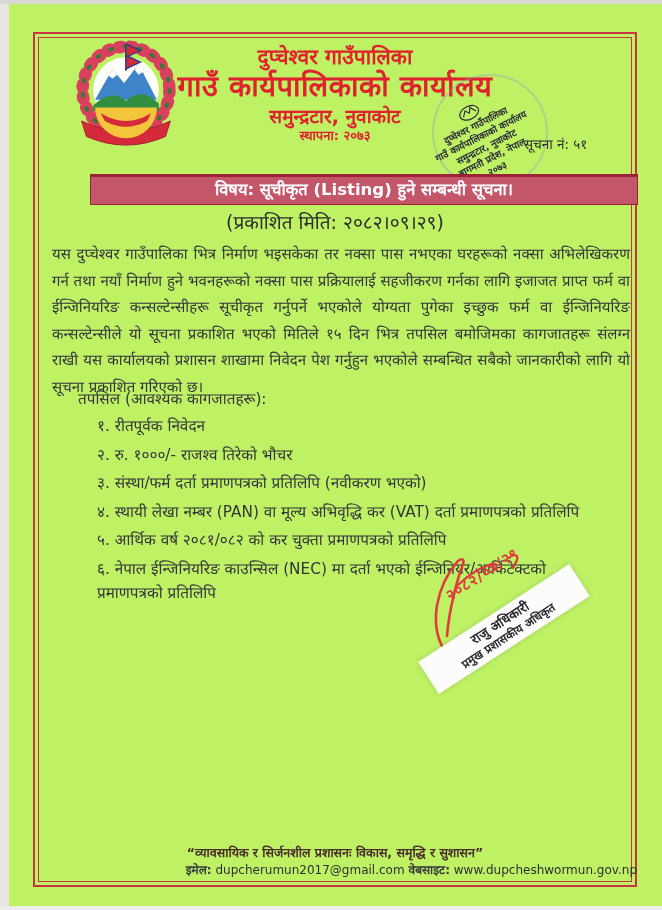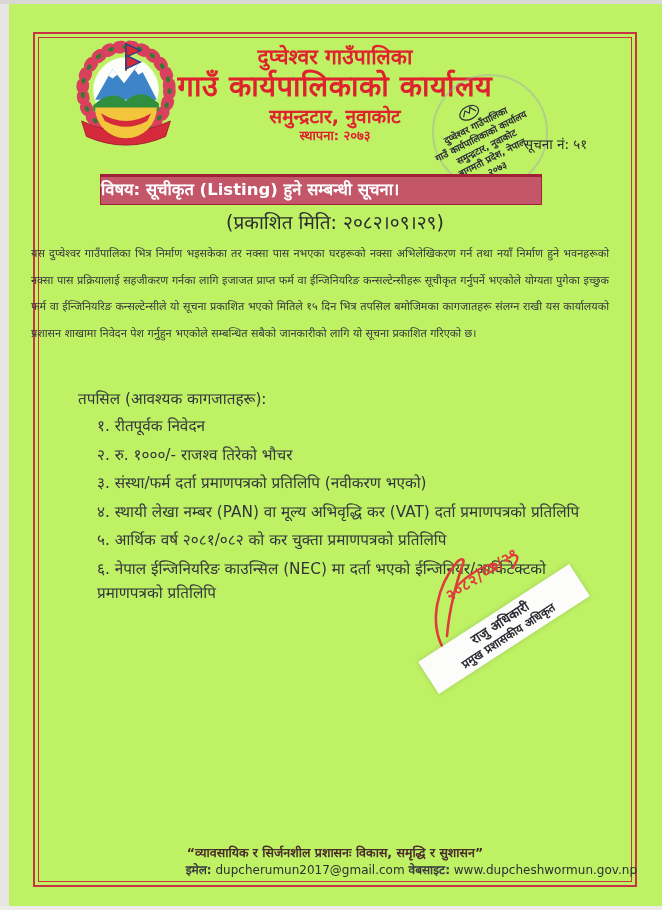--- a/index.html
+++ b/index.html
@@ -42,31 +42,31 @@
     position:absolute;left:6px;top:22px;width:146px;
     transform:rotate(-27deg);
     text-align:center;color:#2d2d3a;font-weight:bold;font-size:9.5px;line-height:12px;
   }
   .stamp-emblem{display:block;margin:0 auto 1px auto;}
 
   .notice-no{position:absolute;left:524px;top:131px;width:105px;font-size:13.5px;color:#2b2b30;}
 
   
   .subject-box{
-    position:absolute;left:100px;top:170px;width:442px;height:31px;
+    position:absolute;left:90px;top:170px;width:548px;height:31px;
     background:#c4566a;border:1px solid #9e2236;border-top-width:3px;box-sizing:border-box;
-    color:#ffffff;font-weight:bold;font-size:16.5px;text-align:left;line-height:26px;
+    color:#ffffff;font-weight:bold;font-size:16.5px;text-align:center;line-height:26px;
   }
   .pub-date{position:absolute;left:33px;top:205px;width:604px;text-align:center;
     font-size:19px;color:#2b2b30;}
 
   
   .body-para{
-    position:absolute;left:31px;top:237px;width:578px;
-    font-size:11px;line-height:26.6px;color:#34343c;text-align:justify;
+    position:absolute;left:52px;top:237px;width:578px;
+    font-size:15px;line-height:26.6px;color:#34343c;text-align:justify;
   }
 
   .tapasil-head{position:absolute;left:78px;top:384px;font-size:15.3px;color:#34343c;}
   .tapasil-list{position:absolute;left:97px;top:410px;width:505px;
     font-size:15.3px;color:#34343c;}
   .tapasil-item{line-height:24px;margin-bottom:4.5px;}
 
   
   .sig-flourish{position:absolute;left:413px;top:548px;}
   .sig-date{

